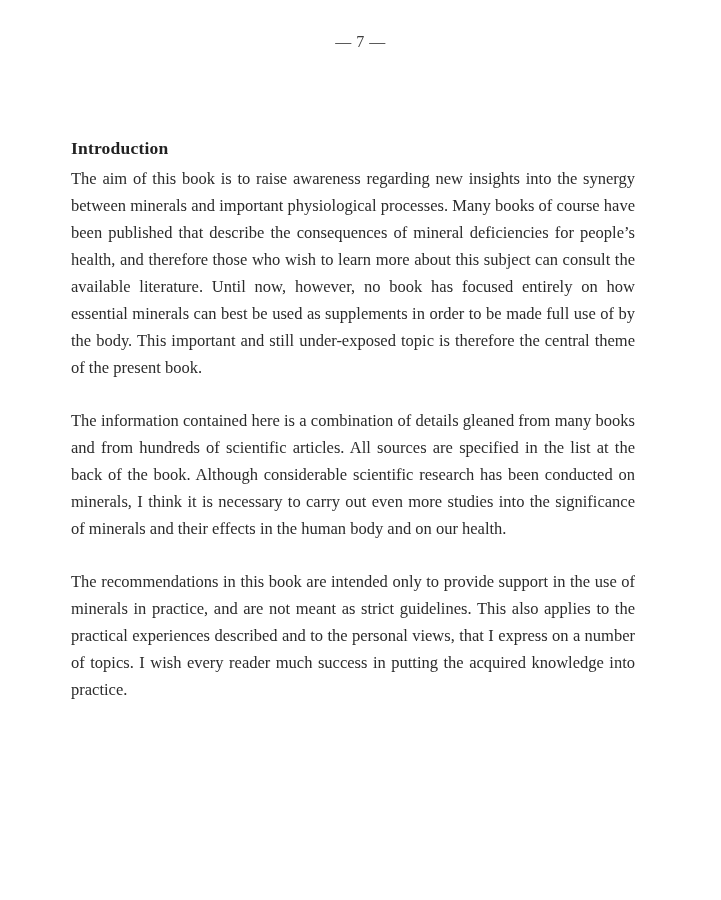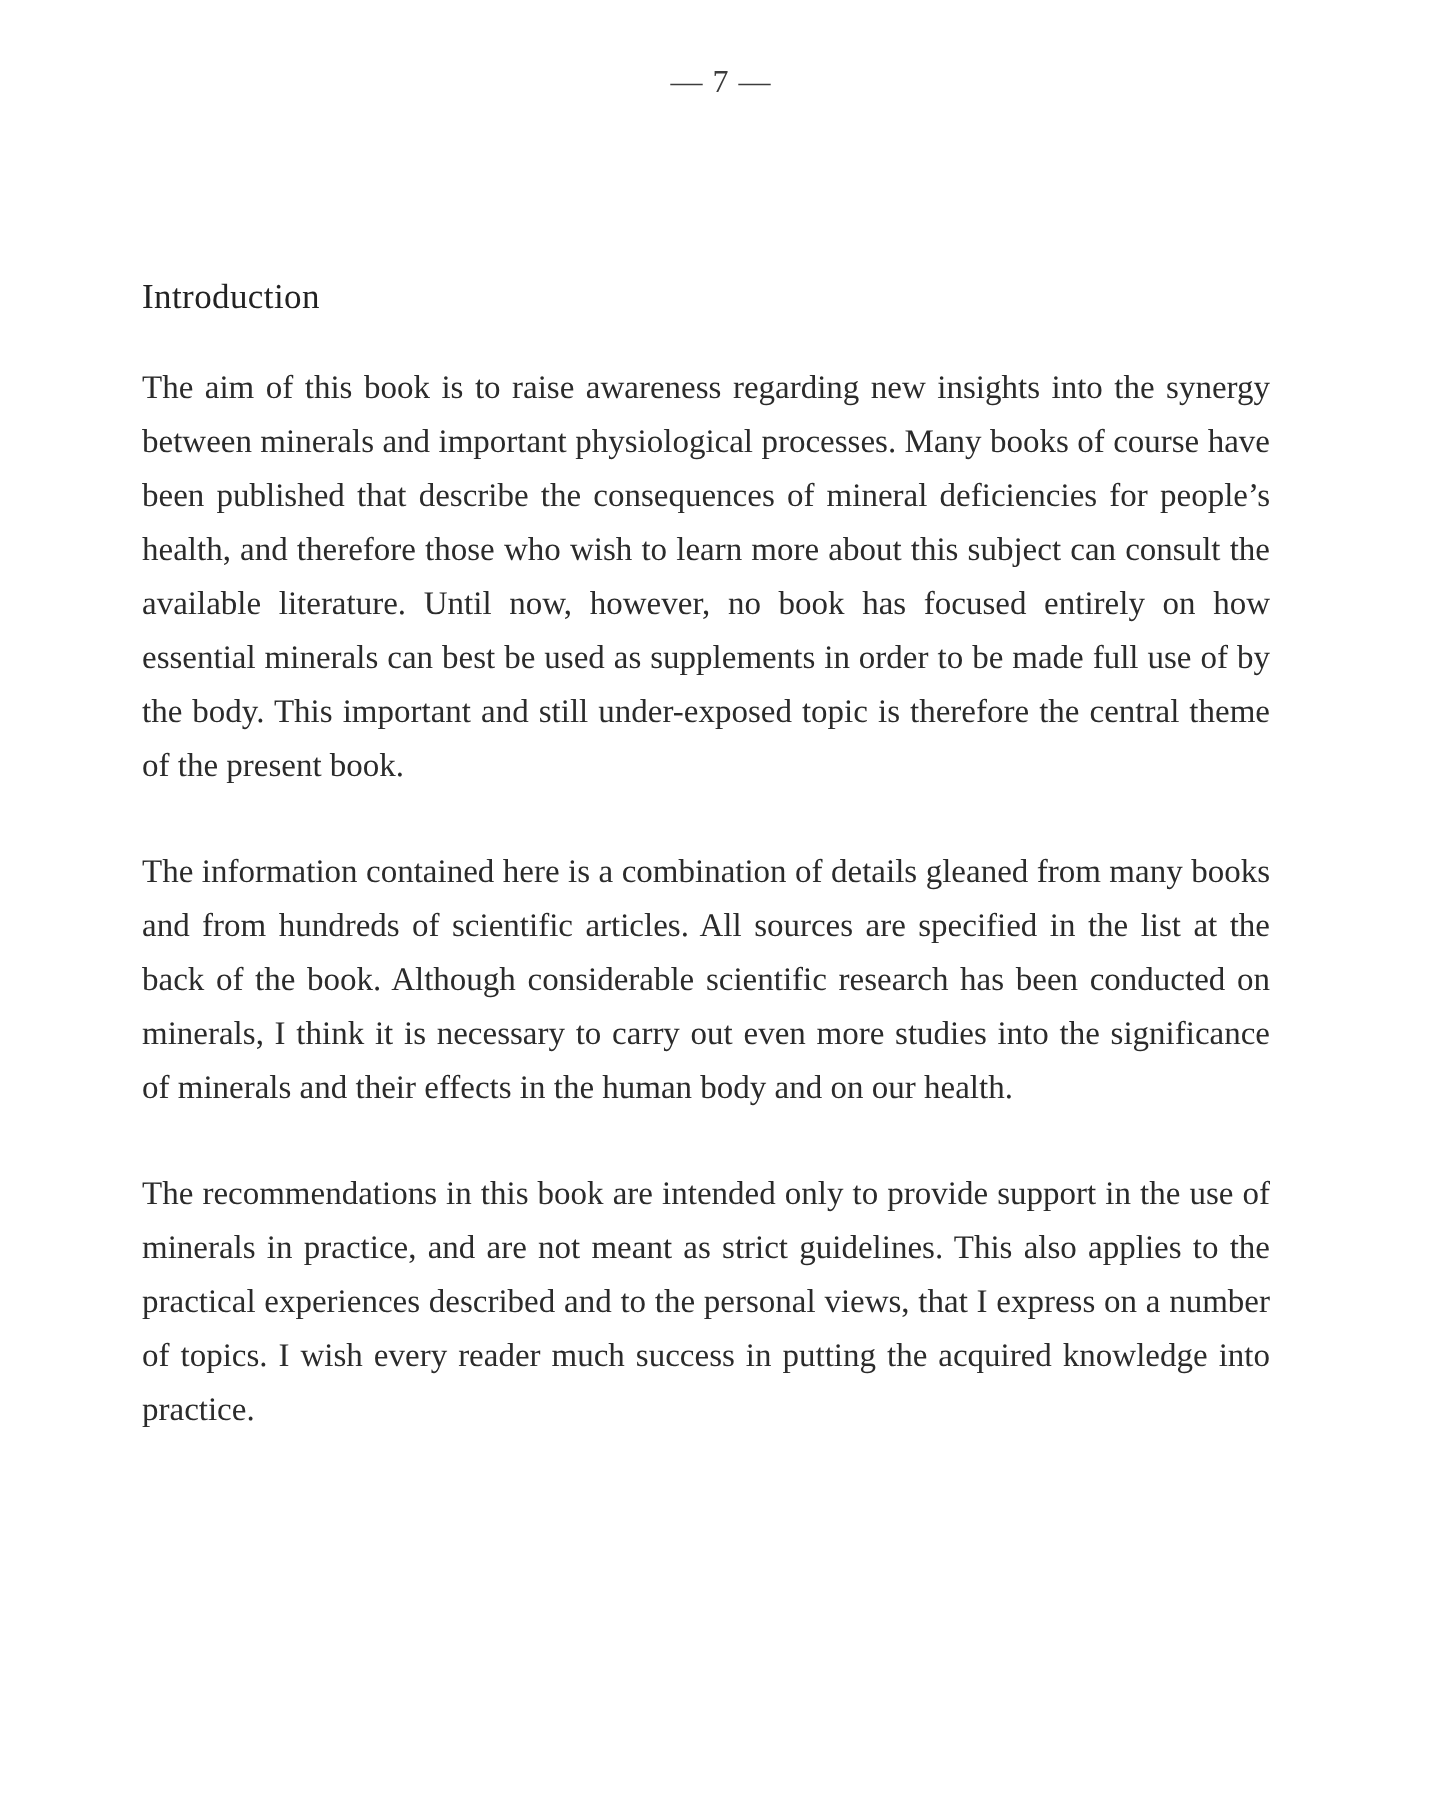--- a/index.html
+++ b/index.html
@@ -28,23 +28,23 @@
     color: #3c3c3c;
     letter-spacing: 0.5px;
     user-select: none;
   }
   .content {
     margin: 85px 70px 0 71px; 
     width: 580px;
   }
   .section-heading {
     font-size: 17.5px;
-    font-weight: normal;
+    font-weight: bold;
     color: #222222;
-    margin: 0 0 20px 0;
+    margin: 0 0 5px 0;
     line-height: 24px;
     letter-spacing: 0.2px;
   }
   .body-paragraph {
     font-size: 16.5px;
     line-height: 27px;
     text-align: justify;
     margin: 0 16px 26px 0;
     color: #2b2b2b;
     hyphens: auto;

